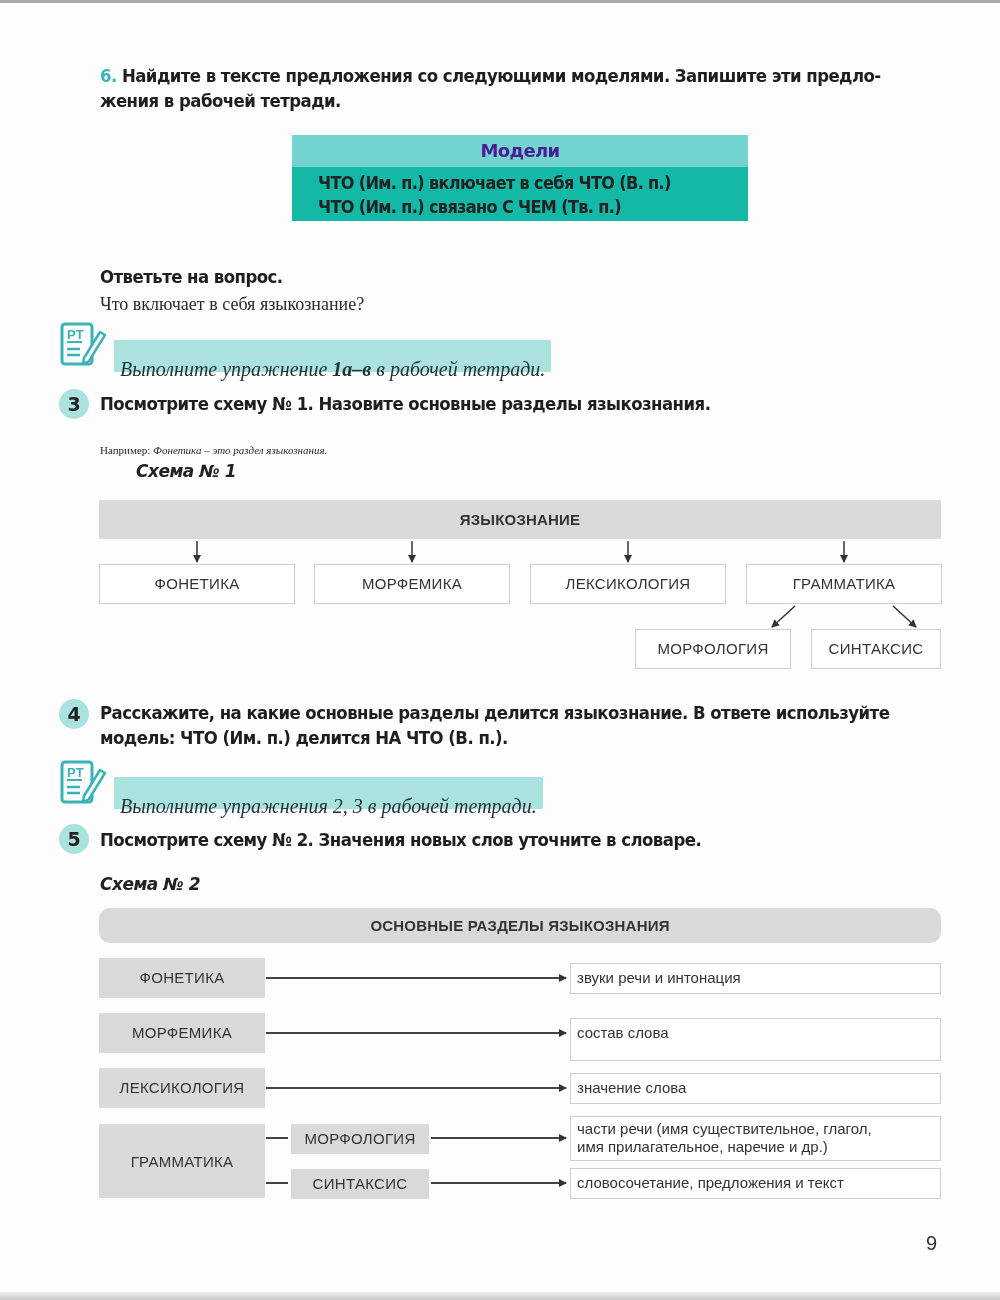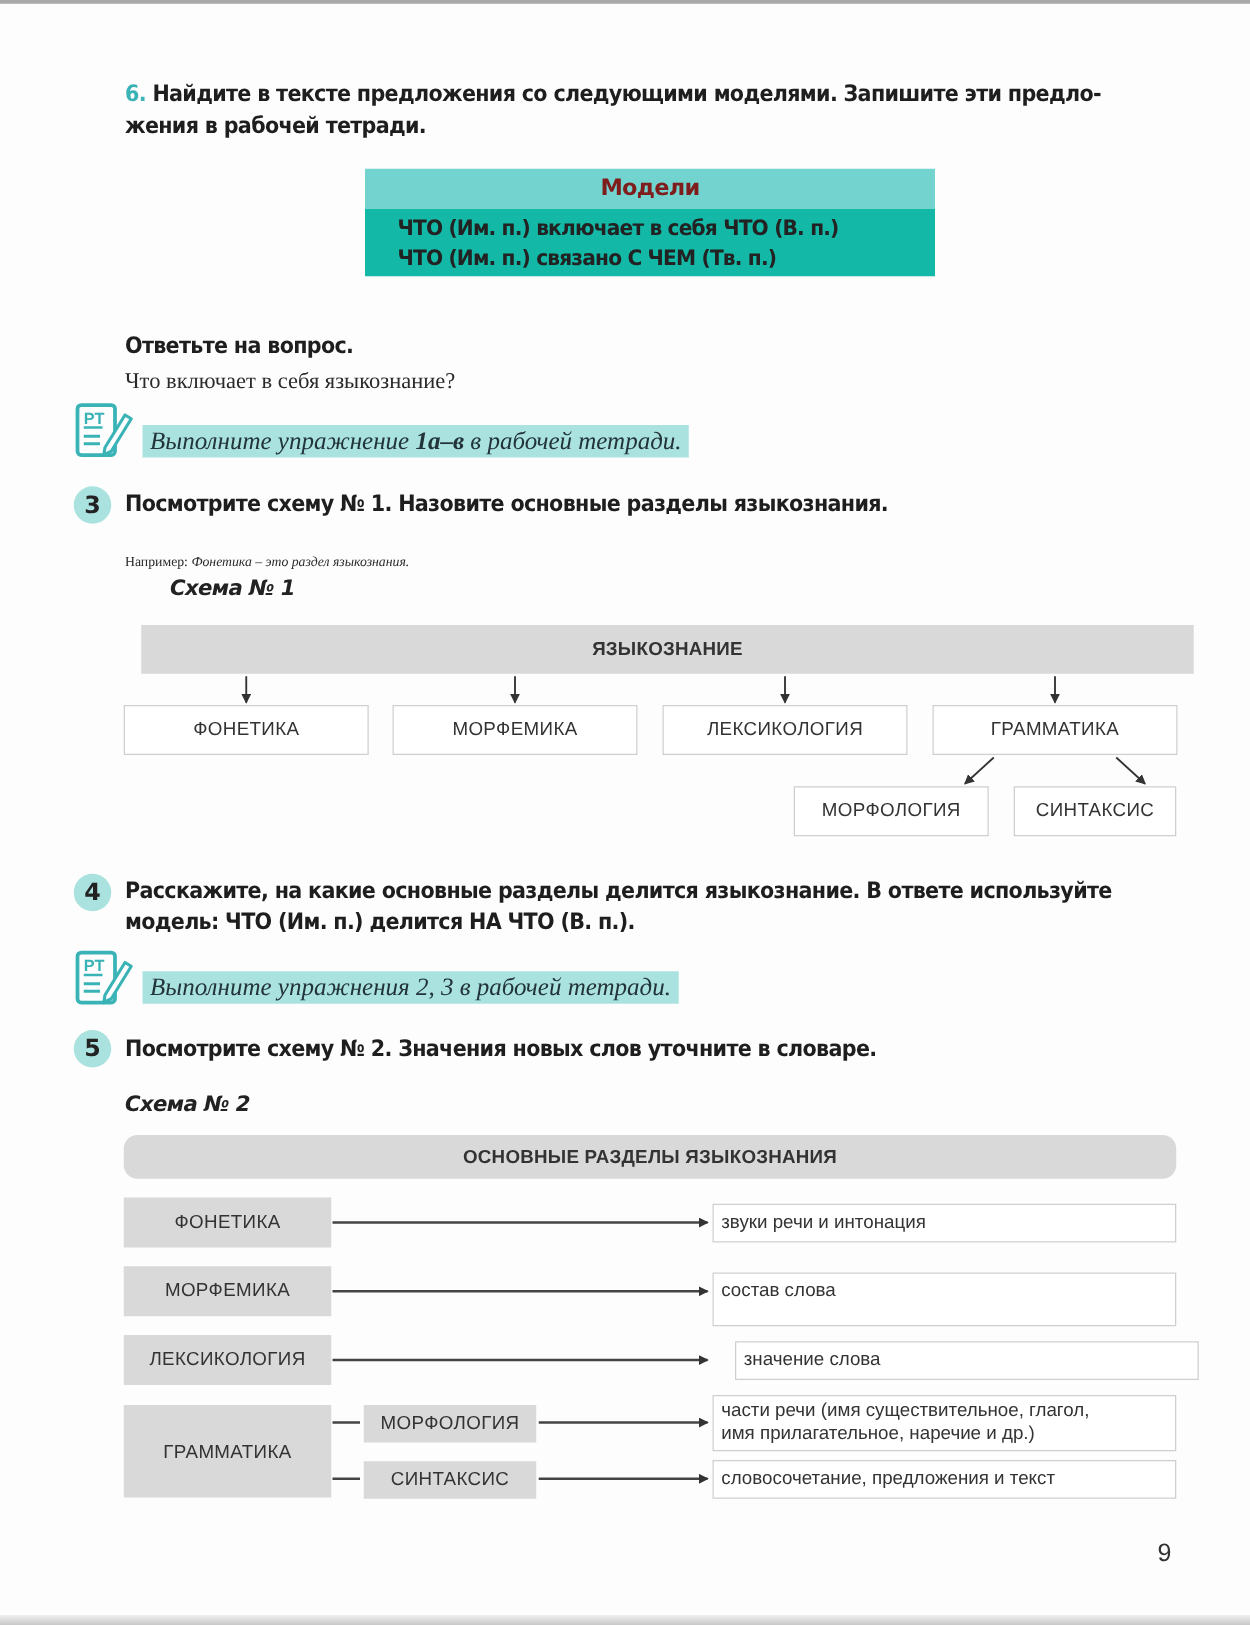--- a/index.html
+++ b/index.html
@@ -7,25 +7,25 @@
     body { position: relative; font-family: "Liberation Sans", sans-serif; color: #1a1a1a; }
     .topbar { position: absolute; left: 0; top: 0; width: 1000px; height: 3px; background: #a8a8a8; }
     .bottombar { position: absolute; left: 0; top: 1292px; width: 1000px; height: 8px; background: linear-gradient(#f0f0f0, #c8c8c8); }
     .abs { position: absolute; }
     .task-heading { font-family: "DejaVu Sans", sans-serif; font-weight: bold; font-size: 18px; letter-spacing: -0.6px; line-height: 25px; color: #1e1e1e; transform: scaleX(0.92); transform-origin: left; }
     .num-teal { color: #3ab3b6; }
     .serif { font-family: "Liberation Serif", serif; font-size: 18px; color: #2a2a2a; }
     .serif-it { font-family: "Liberation Serif", serif; font-style: italic; }
     .scheme-label { font-family: "DejaVu Sans", sans-serif; font-weight: bold; font-style: italic; font-size: 17px; color: #222; letter-spacing: -0.5px; }
     .models { position: absolute; left: 292px; top: 135px; width: 456px; }
-    .models-head { background: #73d3cf; height: 32px; text-align: center; color: #7f1d1d; font-family: "DejaVu Sans", sans-serif; font-weight: bold; font-size: 18px; line-height: 32px; letter-spacing: -0.6px; }
+    .models-head { background: #73d3cf; height: 32px; text-align: center; color: #4c1d95; font-family: "DejaVu Sans", sans-serif; font-weight: bold; font-size: 18px; line-height: 32px; letter-spacing: -0.6px; }
     .models-body { background: #14b8a6; padding: 4px 0 4px 26px; height: 54px; }
     .models-body div { font-family: "DejaVu Sans", sans-serif; font-weight: bold; font-size: 17px; line-height: 24px; letter-spacing: -0.7px; color: #222; transform: scaleX(0.95); transform-origin: left; }
     .rt-icon { position: absolute; width: 50px; height: 46px; }
-    .rt-text { position: absolute; background: #a9e2df; height: 26px; padding: 0 6px; font-family: "Liberation Serif", serif; font-style: italic; font-size: 20px; line-height: 26px; color: #22333a; white-space: nowrap; text-align: right; }
+    .rt-text { position: absolute; background: #a9e2df; height: 26px; padding: 16px 6px; font-family: "Liberation Serif", serif; font-style: italic; font-size: 20px; line-height: 26px; color: #22333a; white-space: nowrap; text-align: right; }
     .badge { position: absolute; width: 30px; height: 30px; border-radius: 50%; background: #a9e2df; font-family: "DejaVu Sans", sans-serif; font-weight: bold; font-size: 19px; color: #222; text-align: center; line-height: 30px; }
     .bar { position: absolute; background: #d9d9d9; text-align: center; font-family: "Liberation Sans", sans-serif; font-weight: bold; font-size: 15px; color: #333; letter-spacing: 0.2px; }
     .box { position: absolute; background: #fff; border: 1.5px solid #cfcfcf; text-align: center; font-family: "Liberation Sans", sans-serif; font-size: 15px; color: #333; letter-spacing: 0.3px; }
     .gbox { position: absolute; background: #d9d9d9; text-align: center; font-family: "Liberation Sans", sans-serif; font-size: 15px; color: #333; letter-spacing: 0.3px; }
     .dbox { position: absolute; background: #fff; border: 1.5px solid #cfcfcf; font-family: "Liberation Sans", sans-serif; font-size: 15px; color: #333; padding-left: 6px; }
     svg.lines { position: absolute; left: 0; top: 0; }
     .pagenum { position: absolute; left: 926px; top: 1232px; font-family: "Liberation Sans", sans-serif; font-size: 20px; color: #333; }
   </style>
 </head>
 <body>
@@ -59,21 +59,21 @@
 </svg>
 <div class="rt-text" style="left:114px; top:340px;"><span>Выполните упражнение </span><b>1а–в</b><span> в рабочей тетради.</span></div>
 
 <div class="badge" style="left:59px; top:389px;">3</div>
 <div class="abs task-heading" style="left:100px; top:391px;">Посмотрите схему № 1. Назовите основные разделы языкознания.</div>
 <div class="abs serif" style="left:100px; top:423px; font-size:11px;margin-top:21px;">
   <span>Например: </span><span class="serif-it">Фонетика – это раздел языкознания.</span>
 </div>
 <div class="abs scheme-label" style="left:100px; top:461px;margin-left:36px;">Схема № 1</div>
 
-<div class="bar" style="left:99px; top:500px; width:842px; height:39px; line-height:39px;margin-left:14px;">ЯЗЫКОЗНАНИЕ</div>
+<div class="bar" style="left:99px; top:500px; width:842px; height:39px; line-height:39px;">ЯЗЫКОЗНАНИЕ</div>
 <svg class="lines" width="1000" height="1300">
   <defs>
     <marker id="ah" markerWidth="8" markerHeight="8" refX="7" refY="4" orient="auto" markerUnits="userSpaceOnUse">
       <path d="M0,0 L8,4 L0,8 Z" fill="#333"></path>
     </marker>
   </defs>
   <line x1="197" y1="541" x2="197" y2="562" stroke="#333" stroke-width="1.5" marker-end="url(#ah)"></line>
   <line x1="412" y1="541" x2="412" y2="562" stroke="#333" stroke-width="1.5" marker-end="url(#ah)"></line>
   <line x1="628" y1="541" x2="628" y2="562" stroke="#333" stroke-width="1.5" marker-end="url(#ah)"></line>
   <line x1="844" y1="541" x2="844" y2="562" stroke="#333" stroke-width="1.5" marker-end="url(#ah)"></line>
@@ -115,21 +115,21 @@
 
 <div class="bar" style="left:99px; top:908px; width:842px; height:35px; line-height:35px;border-radius:11px;">ОСНОВНЫЕ РАЗДЕЛЫ ЯЗЫКОЗНАНИЯ</div>
 
 <div class="gbox" style="left:99px; top:958px; width:166px; height:40px; line-height:40px;">ФОНЕТИКА</div>
 <div class="dbox" style="left:570px; top:963px; width:371px; height:31px; line-height:28px;">звуки речи и интонация</div>
 
 <div class="gbox" style="left:99px; top:1013px; width:166px; height:40px; line-height:40px;">МОРФЕМИКА</div>
 <div class="dbox" style="left:570px; top:1018px; width:371px; height:43px; line-height:28px;">состав слова</div>
 
 <div class="gbox" style="left:99px; top:1068px; width:166px; height:40px; line-height:40px;">ЛЕКСИКОЛОГИЯ</div>
-<div class="dbox" style="left:570px; top:1073px; width:371px; height:31px; line-height:28px;margin-left:18px;">значение слова</div>
+<div class="dbox" style="left:570px; top:1073px; width:371px; height:31px; line-height:28px;">значение слова</div>
 
 <div class="gbox" style="left:99px; top:1124px; width:166px; height:74px; line-height:76px;">ГРАММАТИКА</div>
 <div class="gbox" style="left:291px; top:1124px; width:138px; height:30px; line-height:30px;">МОРФОЛОГИЯ</div>
 <div class="gbox" style="left:291px; top:1169px; width:138px; height:30px; line-height:30px;">СИНТАКСИС</div>
 <div class="dbox" style="left:570px; top:1116px; width:371px; height:45px; line-height:18px; padding-top:3px;">
   <div>части речи (имя существительное, глагол,</div>
   <div>имя прилагательное, наречие и др.)</div>
 </div>
 <div class="dbox" style="left:570px; top:1168px; width:371px; height:31px; line-height:28px;">словосочетание, предложения и текст</div>
 

